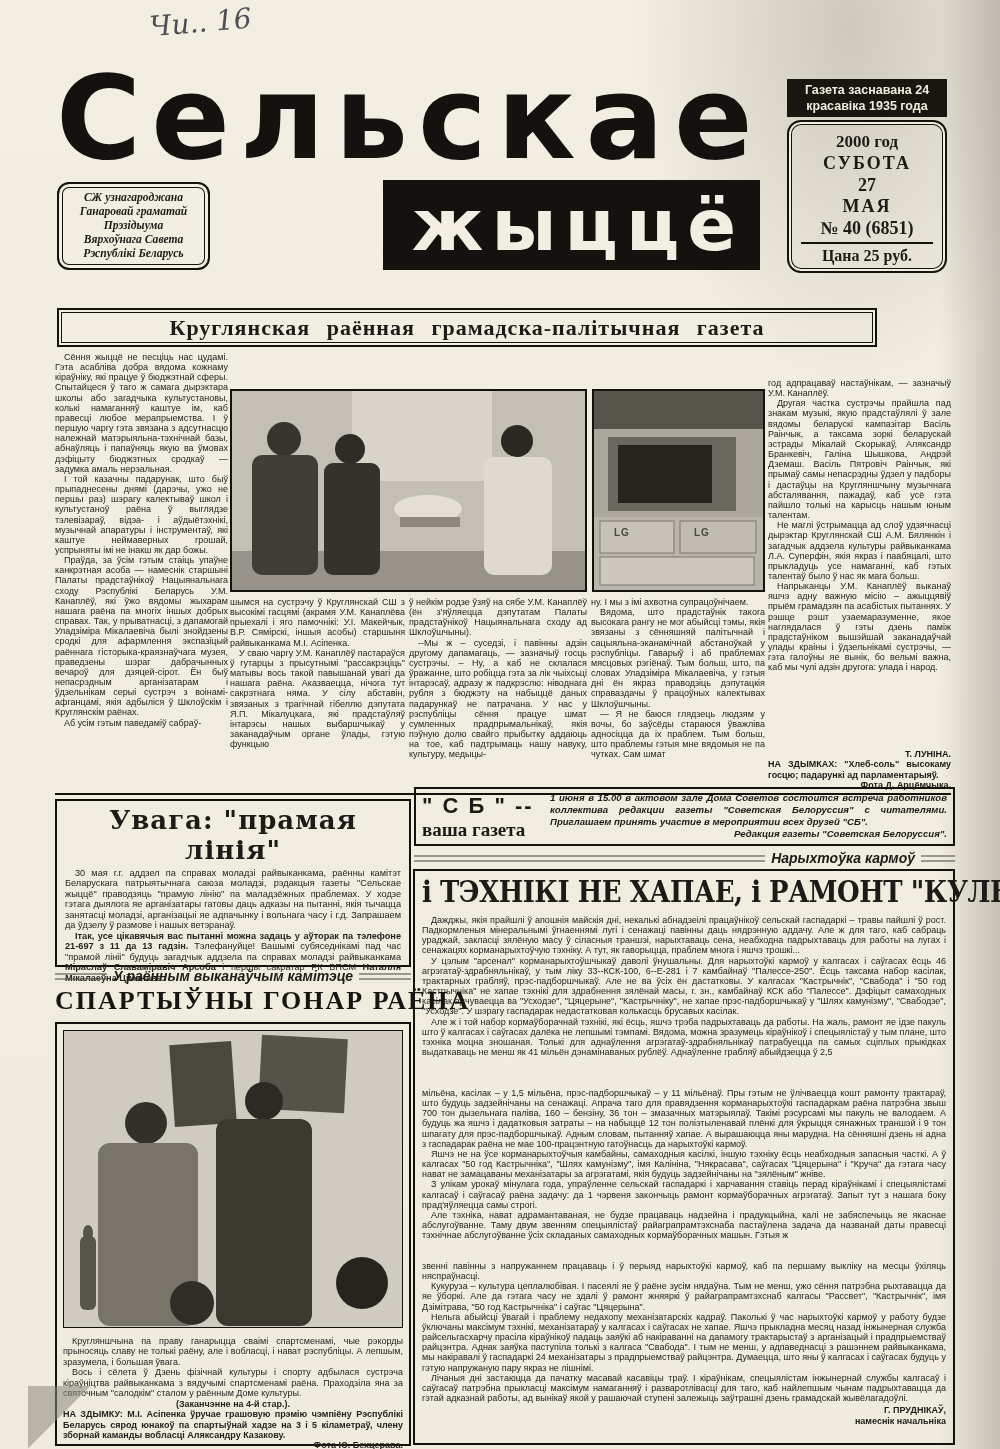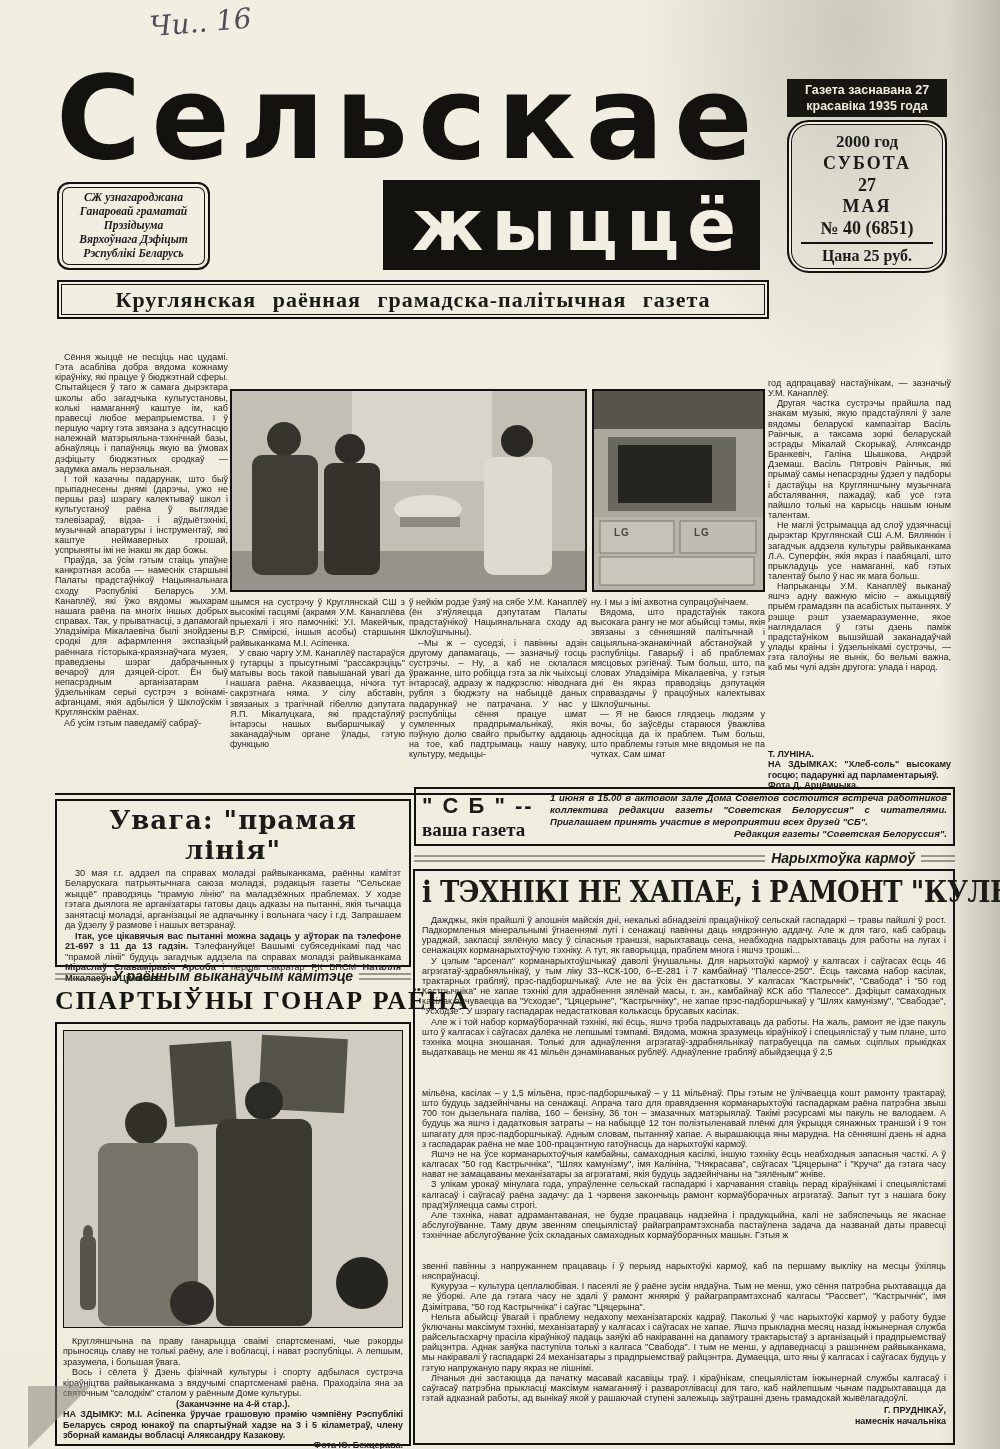--- a/index.html
+++ b/index.html
@@ -37,48 +37,48 @@
     font-size:72px; letter-spacing:8px; color:#f2eee1; line-height:1; }
   #award-box { left:57px; top:182px; width:153px; height:88px;
     border:2px solid #14120e; border-radius:12px; box-shadow:inset 0 0 0 3px #f2eee1, inset 0 0 0 4px #14120e;
     display:flex; flex-direction:column; align-items:center; justify-content:center;
     font-family:"Liberation Serif", serif; font-style:italic; font-weight:bold;
     font-size:11.6px; line-height:1.22; text-align:center; }
   #founded-box { left:787px; top:79px; width:160px; height:38px; background:#181611;
     color:#efebdd; font-weight:bold; font-size:12.5px; line-height:1.3;
     display:flex; align-items:center; justify-content:center; text-align:center; }
   #issue-box { left:787px; top:120px; width:160px; height:153px;
-    border:2px solid #14120e; border-radius:22px; box-shadow:inset 0 0 0 2px #f2eee1, inset 0 0 0 3px #14120e;
+    border:2px solid #14120e; border-radius:14px; box-shadow:inset 0 0 0 2px #f2eee1, inset 0 0 0 3px #14120e;
     font-family:"Liberation Serif", serif; font-weight:bold; text-align:center;
     padding:10px 12px 6px; display:flex; flex-direction:column; justify-content:space-between; }
   #issue-box .l1 { font-size:17px; } #issue-box .l2 { font-size:18px; letter-spacing:2px; }
   #issue-box .l3 { font-size:18px; } #issue-box .l4 { font-size:18px; letter-spacing:2px; }
   #issue-box .l5 { font-size:18px; }
   #issue-box .rule { border-top:2px solid #14120e; margin:2px 0; }
   #issue-box .l6 { font-size:16px; }
-  #banner { left:57px; top:280px; width:712px; height:39px;
+  #banner { left:57px; top:308px; width:820px; height:39px;
     border:2px solid #14120e; box-shadow:inset 0 0 0 2px #f2eee1, inset 0 0 0 3px #14120e;
     display:flex; align-items:center; justify-content:center;
     font-family:"Liberation Serif", serif; font-weight:bold; font-size:22px;
     letter-spacing:1px; word-spacing:10px; }
 
   
   #lead-headline { left:228px; top:338px; width:724px; height:46px;
     font-family:"Liberation Serif", serif; font-weight:bold; font-size:35px;
     text-align:center; letter-spacing:1px; white-space:nowrap; }
   .col { overflow:hidden; }
   #lead-col1 { left:55px;  top:352px; width:173px; height:438px; }
   #lead-col2 { left:230px; top:597px; width:175px; height:193px; }
   #lead-col3 { left:409px; top:597px; width:178px; height:193px; }
   #lead-col4 { left:591px; top:597px; width:174px; height:193px; }
   #lead-col5 { left:768px; top:378px; width:183px; height:412px;
     display:flex; flex-direction:column; }
   #lead-col5 .main { max-height:352px; overflow:hidden; }
   #lead-col5 .tail { margin-top:auto; }
-  .byline-r { font-weight:bold; font-size:9px; }
+  .byline-r { font-weight:bold; text-align:right; font-size:9px; }
   .note-b { font-weight:bold; font-size:9px; line-height:1.15; text-align:justify; }
   .photo-frame { border:2px solid #14120e; background:#c8c4ba; overflow:hidden; }
   #photo1 { left:230px; top:389px; width:357px; height:203px; }
   #photo2 { left:592px; top:389px; width:173px; height:203px; }
   .lg-label { position:absolute; font-weight:bold; font-size:10px; color:#e8e4d8; letter-spacing:1px; }
 
   #rule-mid { left:55px; top:793px; width:896px; height:2px; background:#14120e; }
 
   
   #uvaga-box { left:55px; top:799px; width:356px; height:168px;
@@ -143,24 +143,24 @@
   <div class="abs" id="hand-note">Чи.. 16</div>
 
   <div class="abs" id="mast-title1">Сельскае</div>
   <div class="abs" id="mast-title2-box">
     <span id="mast-title2">жыццё</span>
   </div>
   <div class="abs" id="award-box">
     <div>СЖ узнагароджана</div>
     <div>Ганаровай граматай</div>
     <div>Прэзідыума</div>
-    <div>Вярхоўнага Дэфіцыт</div>
+    <div>Вярхоўнага Савета</div>
     <div>Рэспублікі Беларусь</div>
   </div>
-  <div class="abs" id="founded-box">Газета заснавана 27 красавіка 1935 года</div>
+  <div class="abs" id="founded-box">Газета заснавана 24 красавіка 1935 года</div>
   <div class="abs" id="issue-box">
     <div class="l1">2000 год</div>
     <div class="l2">СУБОТА</div>
     <div class="l3">27</div>
     <div class="l4">МАЯ</div>
     <div class="l5">№ 40  (6851)</div>
     <div class="rule"></div>
     <div class="l6">Цана 25 руб.</div>
   </div>
   <div class="abs" id="banner">Круглянская раённая грамадска-палітычная газета</div>

